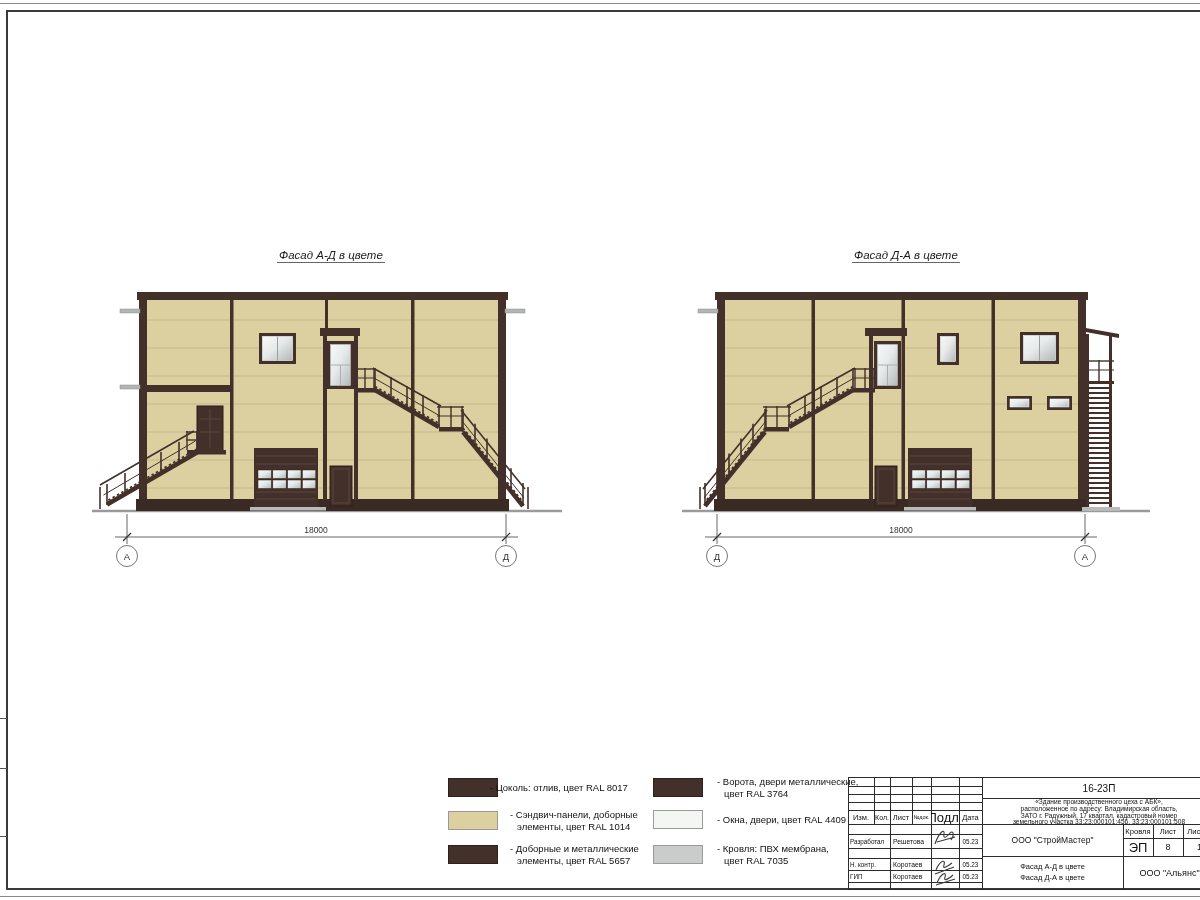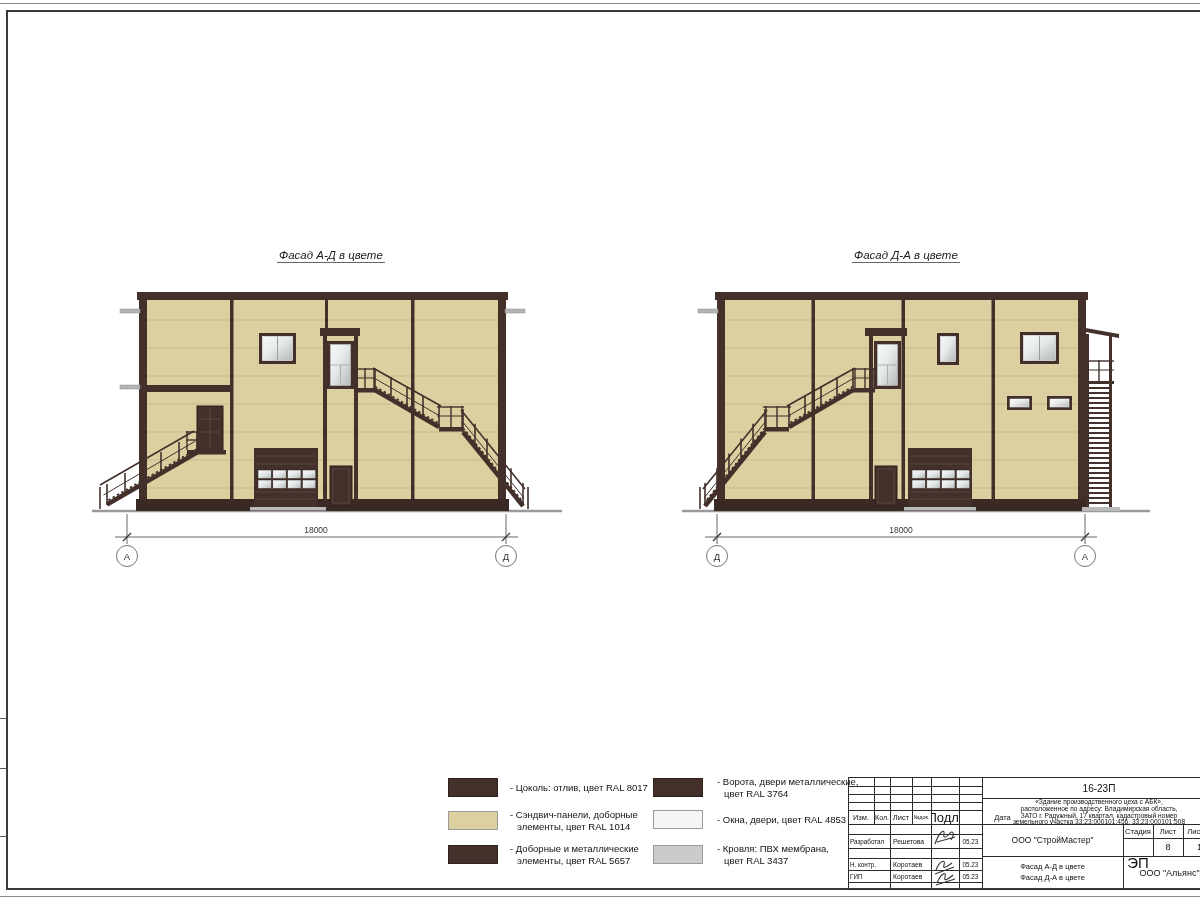--- a/index.html
+++ b/index.html
@@ -335,35 +335,35 @@
       <text x="231" y="248" text-anchor="middle" font-size="8.5" fill="#333" stroke="none">18000</text>
       <circle cx="47" cy="271" r="10.5" fill="#fff" stroke="#777"></circle>
       <text x="47" y="274.5" text-anchor="middle" font-size="9.5" fill="#333" stroke="none">Д</text>
       <circle cx="415" cy="271" r="10.5" fill="#fff" stroke="#777"></circle>
       <text x="415" y="274.5" text-anchor="middle" font-size="9.5" fill="#333" stroke="none">А</text>
     </g>
   </svg>
 
   <div>
     <div class="swatch dark" style="left: 448px; top: 778px; background: rgb(67, 48, 42);"></div>
-    <div class="leg-label pre" style="left:510px;top:782px;">- Цоколь: отлив, цвет RAL 8017</div>
+    <div class="leg-label pre" style="left:490px;top:782px;">- Цоколь: отлив, цвет RAL 8017</div>
     <div class="swatch light" style="left: 448px; top: 811px; background: rgb(220, 207, 160);"></div>
     <div class="leg-label pre" style="left:510px;top:809px;">- Сэндвич-панели, доборные
 элементы, цвет RAL 1014</div>
     <div class="swatch dark" style="left: 448px; top: 845px; background: rgb(67, 48, 42);"></div>
     <div class="leg-label pre" style="left:510px;top:843px;">- Доборные и металлические
 элементы, цвет RAL 5657</div>
     <div class="swatch dark" style="left: 653px; top: 778px; background: rgb(67, 48, 42);"></div>
     <div class="leg-label pre" style="left:717px;top:776px;">- Ворота, двери металлические,
 цвет RAL 3764</div>
     <div class="swatch light" style="left: 653px; top: 810px; background: rgb(243, 246, 243);"></div>
-    <div class="leg-label pre" style="left:717px;top:814px;">- Окна, двери, цвет RAL 4853</div>
+    <div class="leg-label pre" style="left:717px;top:814px;">- Окна, двери, цвет RAL 4409</div>
     <div class="swatch light" style="left: 653px; top: 845px; background: rgb(201, 204, 203);"></div>
     <div class="leg-label pre" style="left:717px;top:843px;">- Кровля: ПВХ мембрана,
-цвет RAL 3437</div>
+цвет RAL 7035</div>
   </div>
 
   <div class="tb">
     <svg width="368" height="113" viewBox="0 0 368 113" shape-rendering="crispEdges" style="position:absolute;left:0;top:0;">
       <g stroke="#2b2b2b" stroke-width="1">
         <line x1="0.5" y1="0" x2="0.5" y2="113"></line>
           <line x1="134.5" y1="0" x2="134.5" y2="113"></line>
         <line x1="26.5" y1="0" x2="26.5" y2="47"></line>
           <line x1="64.5" y1="0" x2="64.5" y2="47"></line>
         <line x1="42.5" y1="0" x2="42.5" y2="113"></line>
@@ -388,21 +388,21 @@
         <line x1="134" y1="79.5" x2="368" y2="79.5"></line>
         <line x1="0" y1="112.5" x2="368" y2="112.5"></line>
       </g>
     </svg>
 
     <div class="cell" style="left:0;top:33px;width:26px;height:14px;font-size:7.5px;">Изм.</div>
     <div class="cell" style="left:26px;top:33px;width:16px;height:14px;font-size:7px;">Кол.</div>
     <div class="cell" style="left:42px;top:33px;width:22px;height:14px;font-size:7.5px;">Лист</div>
     <div class="cell" style="left:64px;top:33px;width:19px;height:14px;font-size:5.5px;">№док.</div>
     <div class="cell" style="left:83px;top:33px;width:28px;height:14px;font-size:13px;">Подл.</div>
-    <div class="cell" style="left:111px;top:33px;width:23px;height:14px;font-size:7.5px;margin-left:32px;">Дата</div>
+    <div class="cell" style="left:111px;top:33px;width:23px;height:14px;font-size:7.5px;">Дата</div>
 
     <div class="cell" style="left:1px;top:58px;width:41px;height:12px;font-size:6.3px;justify-content:flex-start;padding-left:1px;">Разработал</div>
     <div class="cell" style="left:43px;top:58px;width:40px;height:12px;font-size:6.8px;justify-content:flex-start;padding-left:2px;">Решетова</div>
     <div class="cell" style="left:111px;top:58px;width:23px;height:12px;font-size:6.3px;">05.23</div>
 
     <div class="cell" style="left:1px;top:82px;width:41px;height:11px;font-size:6.3px;justify-content:flex-start;padding-left:1px;">Н. контр.</div>
     <div class="cell" style="left:43px;top:82px;width:40px;height:11px;font-size:6.8px;justify-content:flex-start;padding-left:2px;">Коротаев</div>
     <div class="cell" style="left:111px;top:82px;width:23px;height:11px;font-size:6.3px;">05.23</div>
 
     <div class="cell" style="left:1px;top:94px;width:41px;height:11px;font-size:6.3px;justify-content:flex-start;padding-left:1px;">ГИП</div>
@@ -416,24 +416,24 @@
       <path d="M4,12 C8,2 14,1 12,7 C10,12 16,8 20,5 M3,16 L22,9 M5,25 C9,15 15,13 13,19 C11,24 17,21 21,17 M4,27 L23,21" fill="none" stroke="#3a3a3a" stroke-width="1.1"></path>
     </svg>
 
     <div class="cell" style="left:134px;top:2px;width:234px;height:18px;font-size:10px;">16-23П</div>
     <div class="cell pre" style="left:134px;top:22px;width:234px;height:25px;font-size:6.6px;line-height:1.06;">«Здание производственного цеха с АБК»,
 расположенное по адресу: Владимирская область,
 ЗАТО г. Радужный, 17 квартал, кадастровый номер
 земельного участка 33:23:000101:456, 33:23:000101:508</div>
 
     <div class="cell" style="left:134px;top:47px;width:141px;height:32px;font-size:8.5px;">ООО "СтройМастер"</div>
-    <div class="cell" style="left:275px;top:48px;width:30px;height:13px;font-size:7.6px;">Стадия</div>
+    <div class="cell" style="left:275px;top:48px;width:30px;height:13px;font-size:7.6px;">Кровля</div>
     <div class="cell" style="left:305px;top:48px;width:30px;height:13px;font-size:7.6px;">Лист</div>
     <div class="cell" style="left:335px;top:48px;width:33px;height:13px;font-size:7.6px;">Листов</div>
-    <div class="cell" style="left:275px;top:76px;width:30px;height:18px;font-size:15px;">ЭП</div>
+    <div class="cell" style="left:275px;top:61px;width:30px;height:18px;font-size:13px;">ЭП</div>
     <div class="cell" style="left:305px;top:61px;width:30px;height:18px;font-size:9px;">8</div>
     <div class="cell" style="left:335px;top:61px;width:33px;height:18px;font-size:9px;">1</div>
 
     <div class="cell pre" style="left:134px;top:79px;width:141px;height:33px;font-size:7.5px;line-height:1.35;">Фасад А-Д в цвете
 Фасад Д-А в цвете</div>
     <div class="cell" style="left:275px;top:79px;width:93px;height:33px;font-size:9px;">ООО "Альянс"</div>
   </div>
 
 </div>
 

